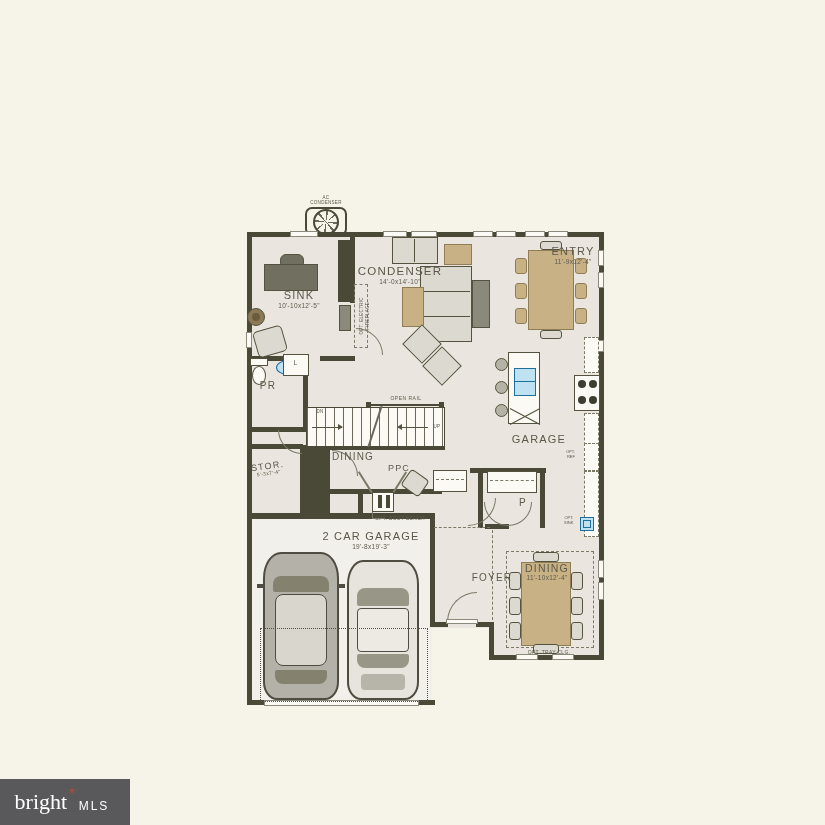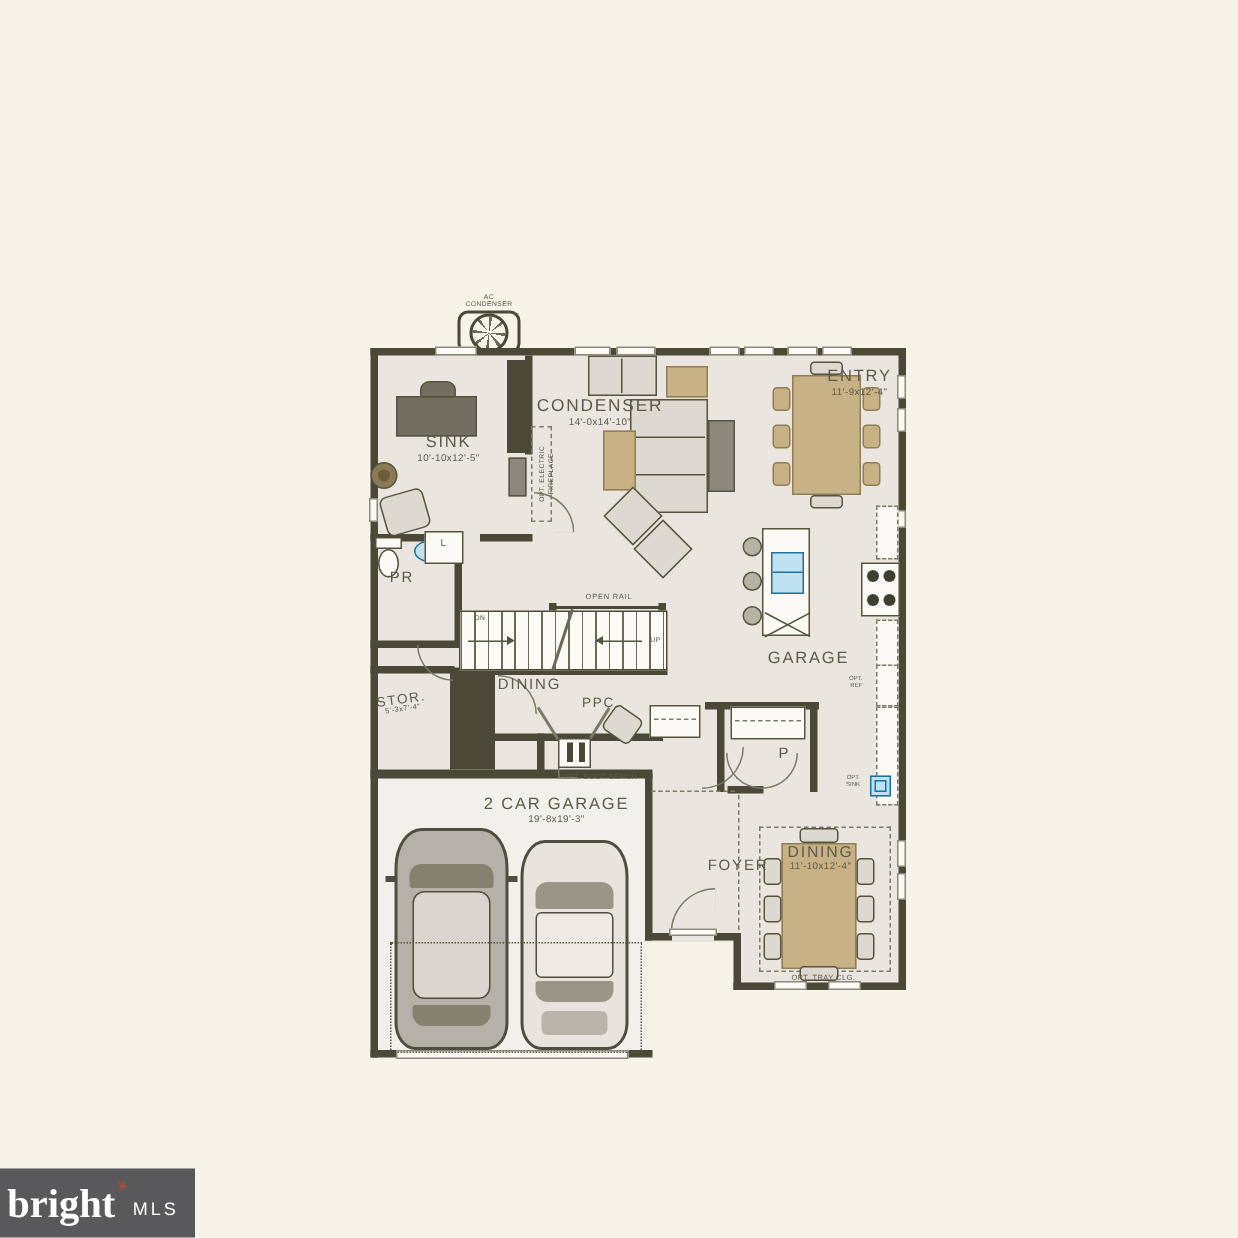--- a/index.html
+++ b/index.html
@@ -27,21 +27,21 @@
           background-image:repeating-linear-gradient(90deg,#6b695c 0,#6b695c 1px,transparent 1px,transparent 9px);}
   .arr{position:absolute;height:1px;background:#55533f;}
   .arr-r::after{content:'';position:absolute;right:-1px;top:-3px;border-left:5px solid #55533f;
                 border-top:3px solid transparent;border-bottom:3px solid transparent;}
   .arr-l::after{content:'';position:absolute;left:-1px;top:-3px;border-right:5px solid #55533f;
                 border-top:3px solid transparent;border-bottom:3px solid transparent;}
   .car{position:absolute;border:2px solid #4f4d41;box-sizing:border-box;}
   .xline{position:absolute;background:#55533f;}
   .logo{position:absolute;left:0;top:779px;width:130px;height:46px;background:#59585a;
         display:flex;align-items:center;justify-content:center;gap:5px;}
-  .logo .brand{color:#ffffff;font-family:"Liberation Serif",serif;font-size:27px;line-height:1;font-weight:bold;}
+  .logo .brand{color:#ffffff;font-family:"Liberation Serif",serif;font-size:22px;line-height:1;}
   .logo .star{color:#c44b35;font-size:9px;position:relative;top:-11px;left:-4px;}
   .logo .mls{color:#ffffff;font-size:12px;letter-spacing:2px;position:relative;top:4px;left:-6px;}
 </style>
 </head>
 <body>
 
 <div class="abs" style="left:0;top:0;width:825px;height:825px;">
 
   <div class="floor" style="left:250px;top:235px;width:351px;height:285px;background:#eae6df;"></div>
   <div class="floor" style="left:250px;top:516px;width:182px;height:186px;background:#f2f0ea;"></div>

